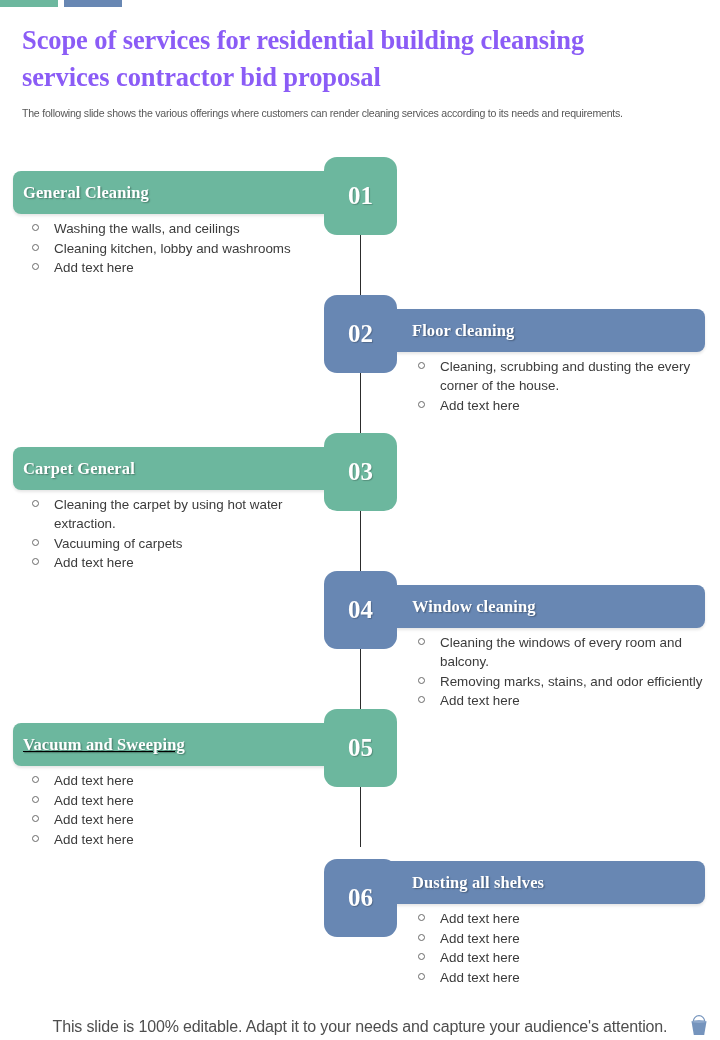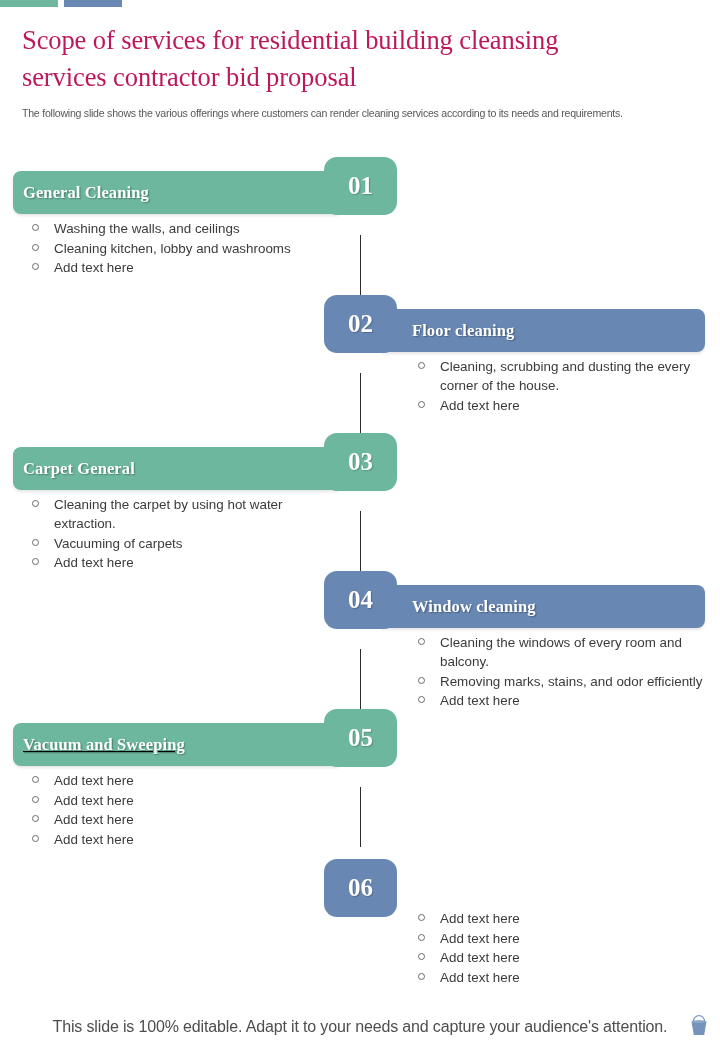--- a/index.html
+++ b/index.html
@@ -26,24 +26,24 @@
     height: 7px;
   }
   .accent-bar.green { left: 0;  width: 58px; background: #6CB79E; }
   .accent-bar.blue  { left: 64px; width: 58px; background: #6887B3; }
 
   
   #header { position: absolute; left: 22px; top: 22px; width: 660px; }
 
   #page-title {
     font-family: "Liberation Serif", serif;
-    font-weight: normal;
+    font-weight: bold;
     font-size: 26.5px;
     line-height: 1.38;
-    color: #be185d;
+    color: #8b5cf6;
     letter-spacing: -0.1px;
     width: 600px;
   }
 
   #subtitle {
     margin-top: 11px;
     font-size: 10.6px;
     line-height: 1.42;
     color: #585858;
     width: 630px;
@@ -59,21 +59,21 @@
   }
 
   
   .row { position: absolute; left: 0; width: 720px; }
 
   
   .num-badge {
     position: absolute;
     left: 324px;
     width: 73px;
-    height: 58px;
+    height: 78px;
     border-radius: 13px;
     display: flex;
     align-items: center;
     justify-content: center;
     font-family: "Liberation Serif", serif;
     font-weight: bold;
     font-size: 25px;
     color: #ffffff;
     text-shadow: 1px 1px 1px rgba(0,0,0,0.22);
     z-index: 3;
@@ -227,20 +227,23 @@
         </div>
         <div class="num-badge green" style="top: 0px;">05</div>
         <ul class="bullets left" style="top: 62px;">
           <li><span class="marker"></span><span>Add text here</span></li>
           <li><span class="marker"></span><span>Add text here</span></li>
           <li><span class="marker"></span><span>Add text here</span></li>
           <li><span class="marker"></span><span>Add text here</span></li>
         </ul>
       </div>
       <div class="row" style="top: 847px; height: 140px;">
+        <div class="title-pill right blue" style="top: 14px;">
+          <span class="pill-label">Dusting all shelves</span>
+        </div>
         <div class="num-badge blue" style="top: 12px;">06</div>
         <ul class="bullets right" style="top: 62px;">
           <li><span class="marker"></span><span>Add text here</span></li>
           <li><span class="marker"></span><span>Add text here</span></li>
           <li><span class="marker"></span><span>Add text here</span></li>
           <li><span class="marker"></span><span>Add text here</span></li>
         </ul>
       </div>
       <div class="spine" style="top: 235px; height: 60px;"></div>
       <div class="spine" style="top: 373px; height: 60px;"></div>

